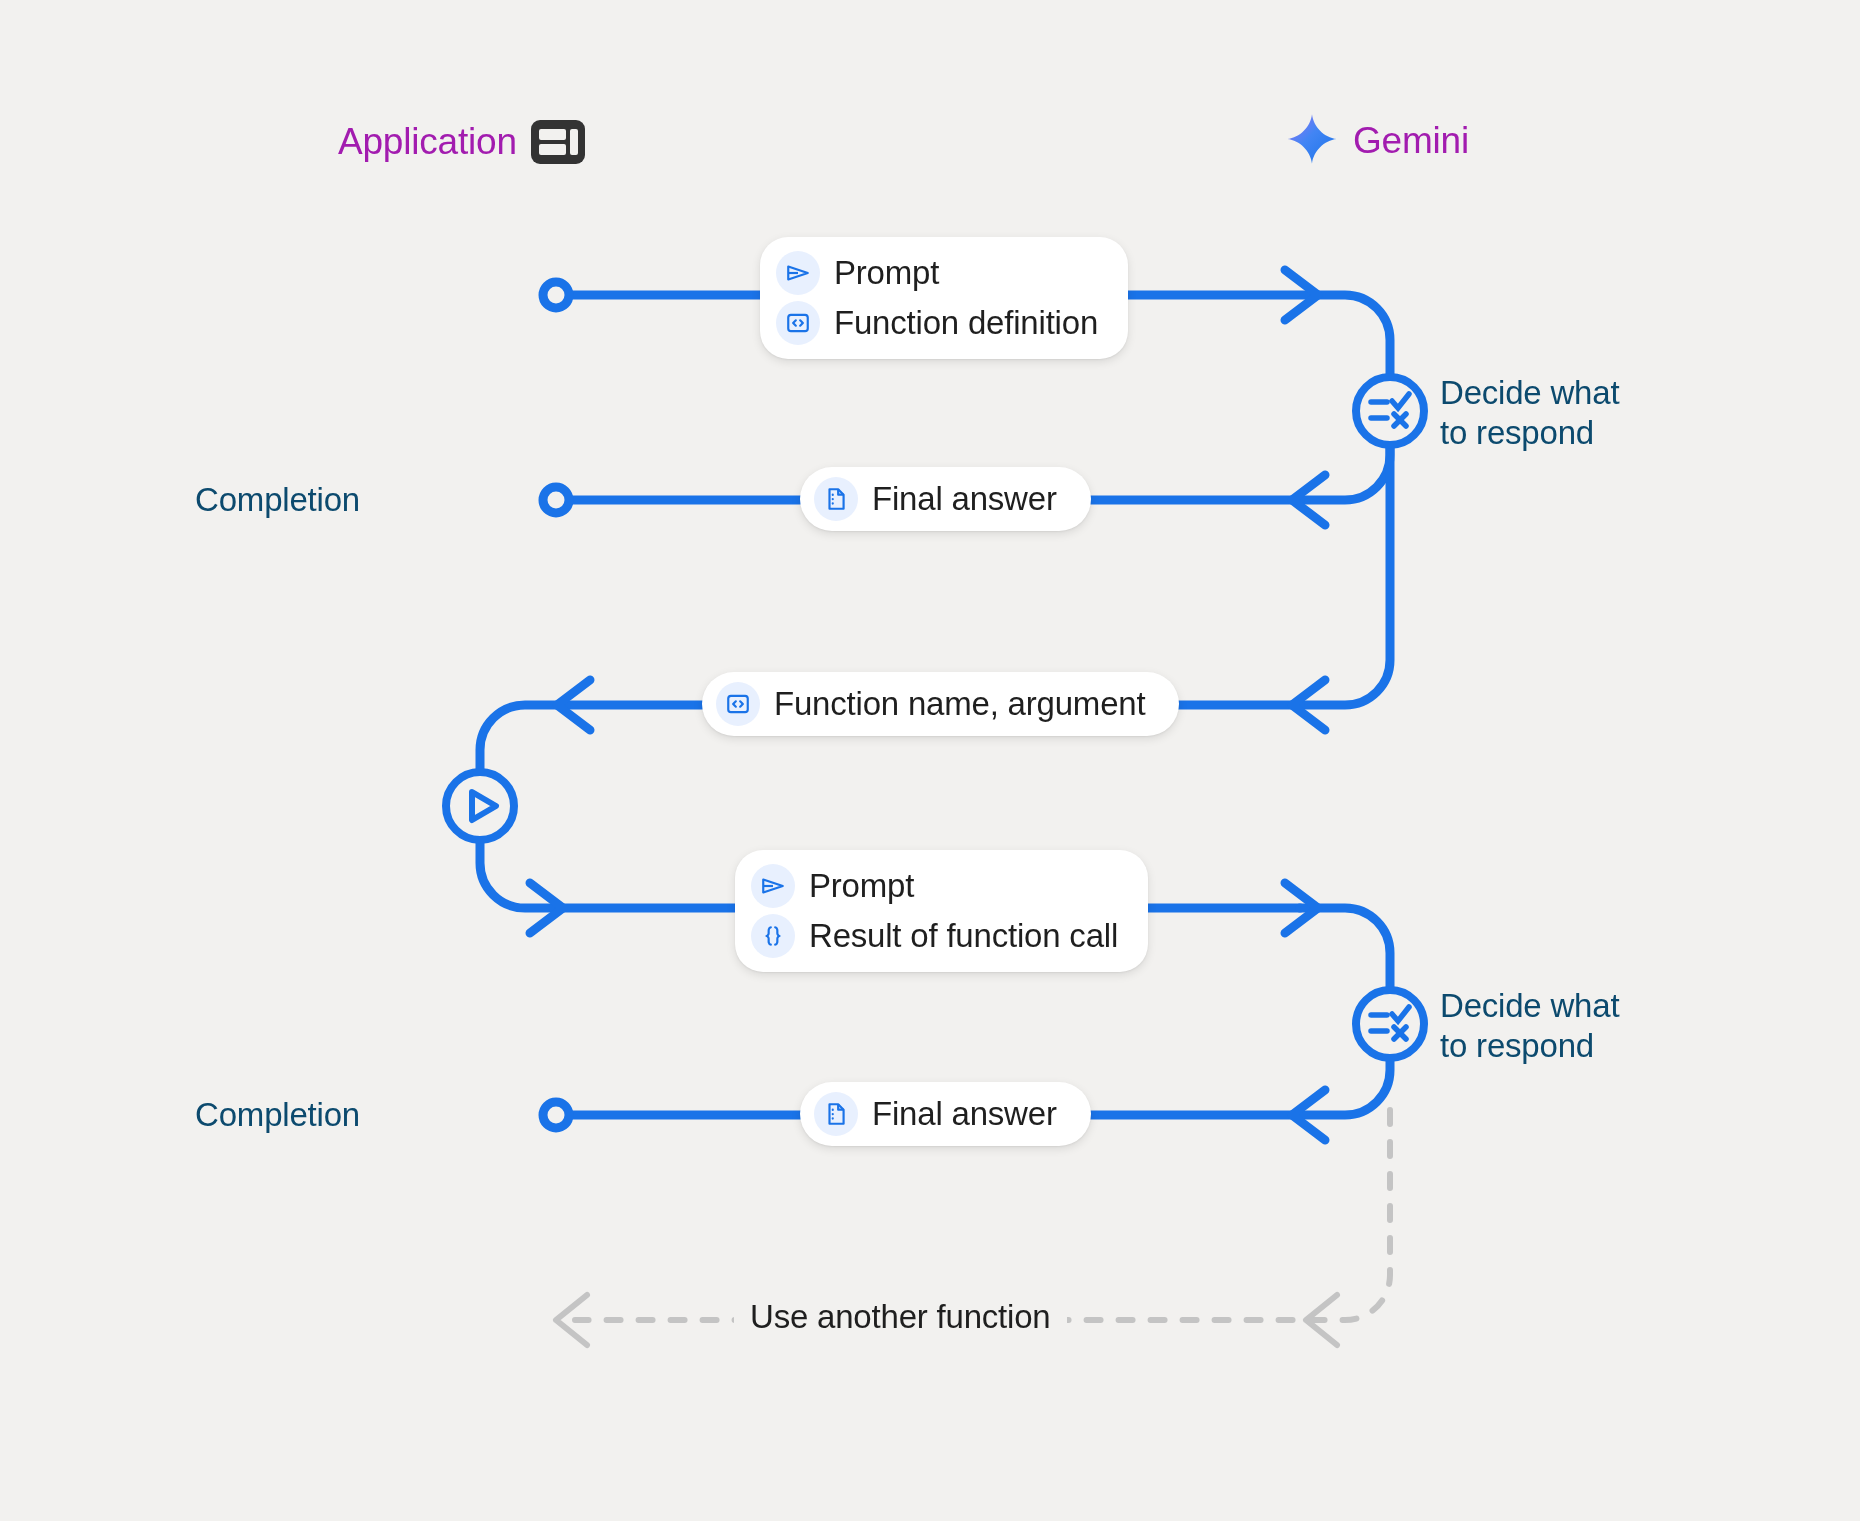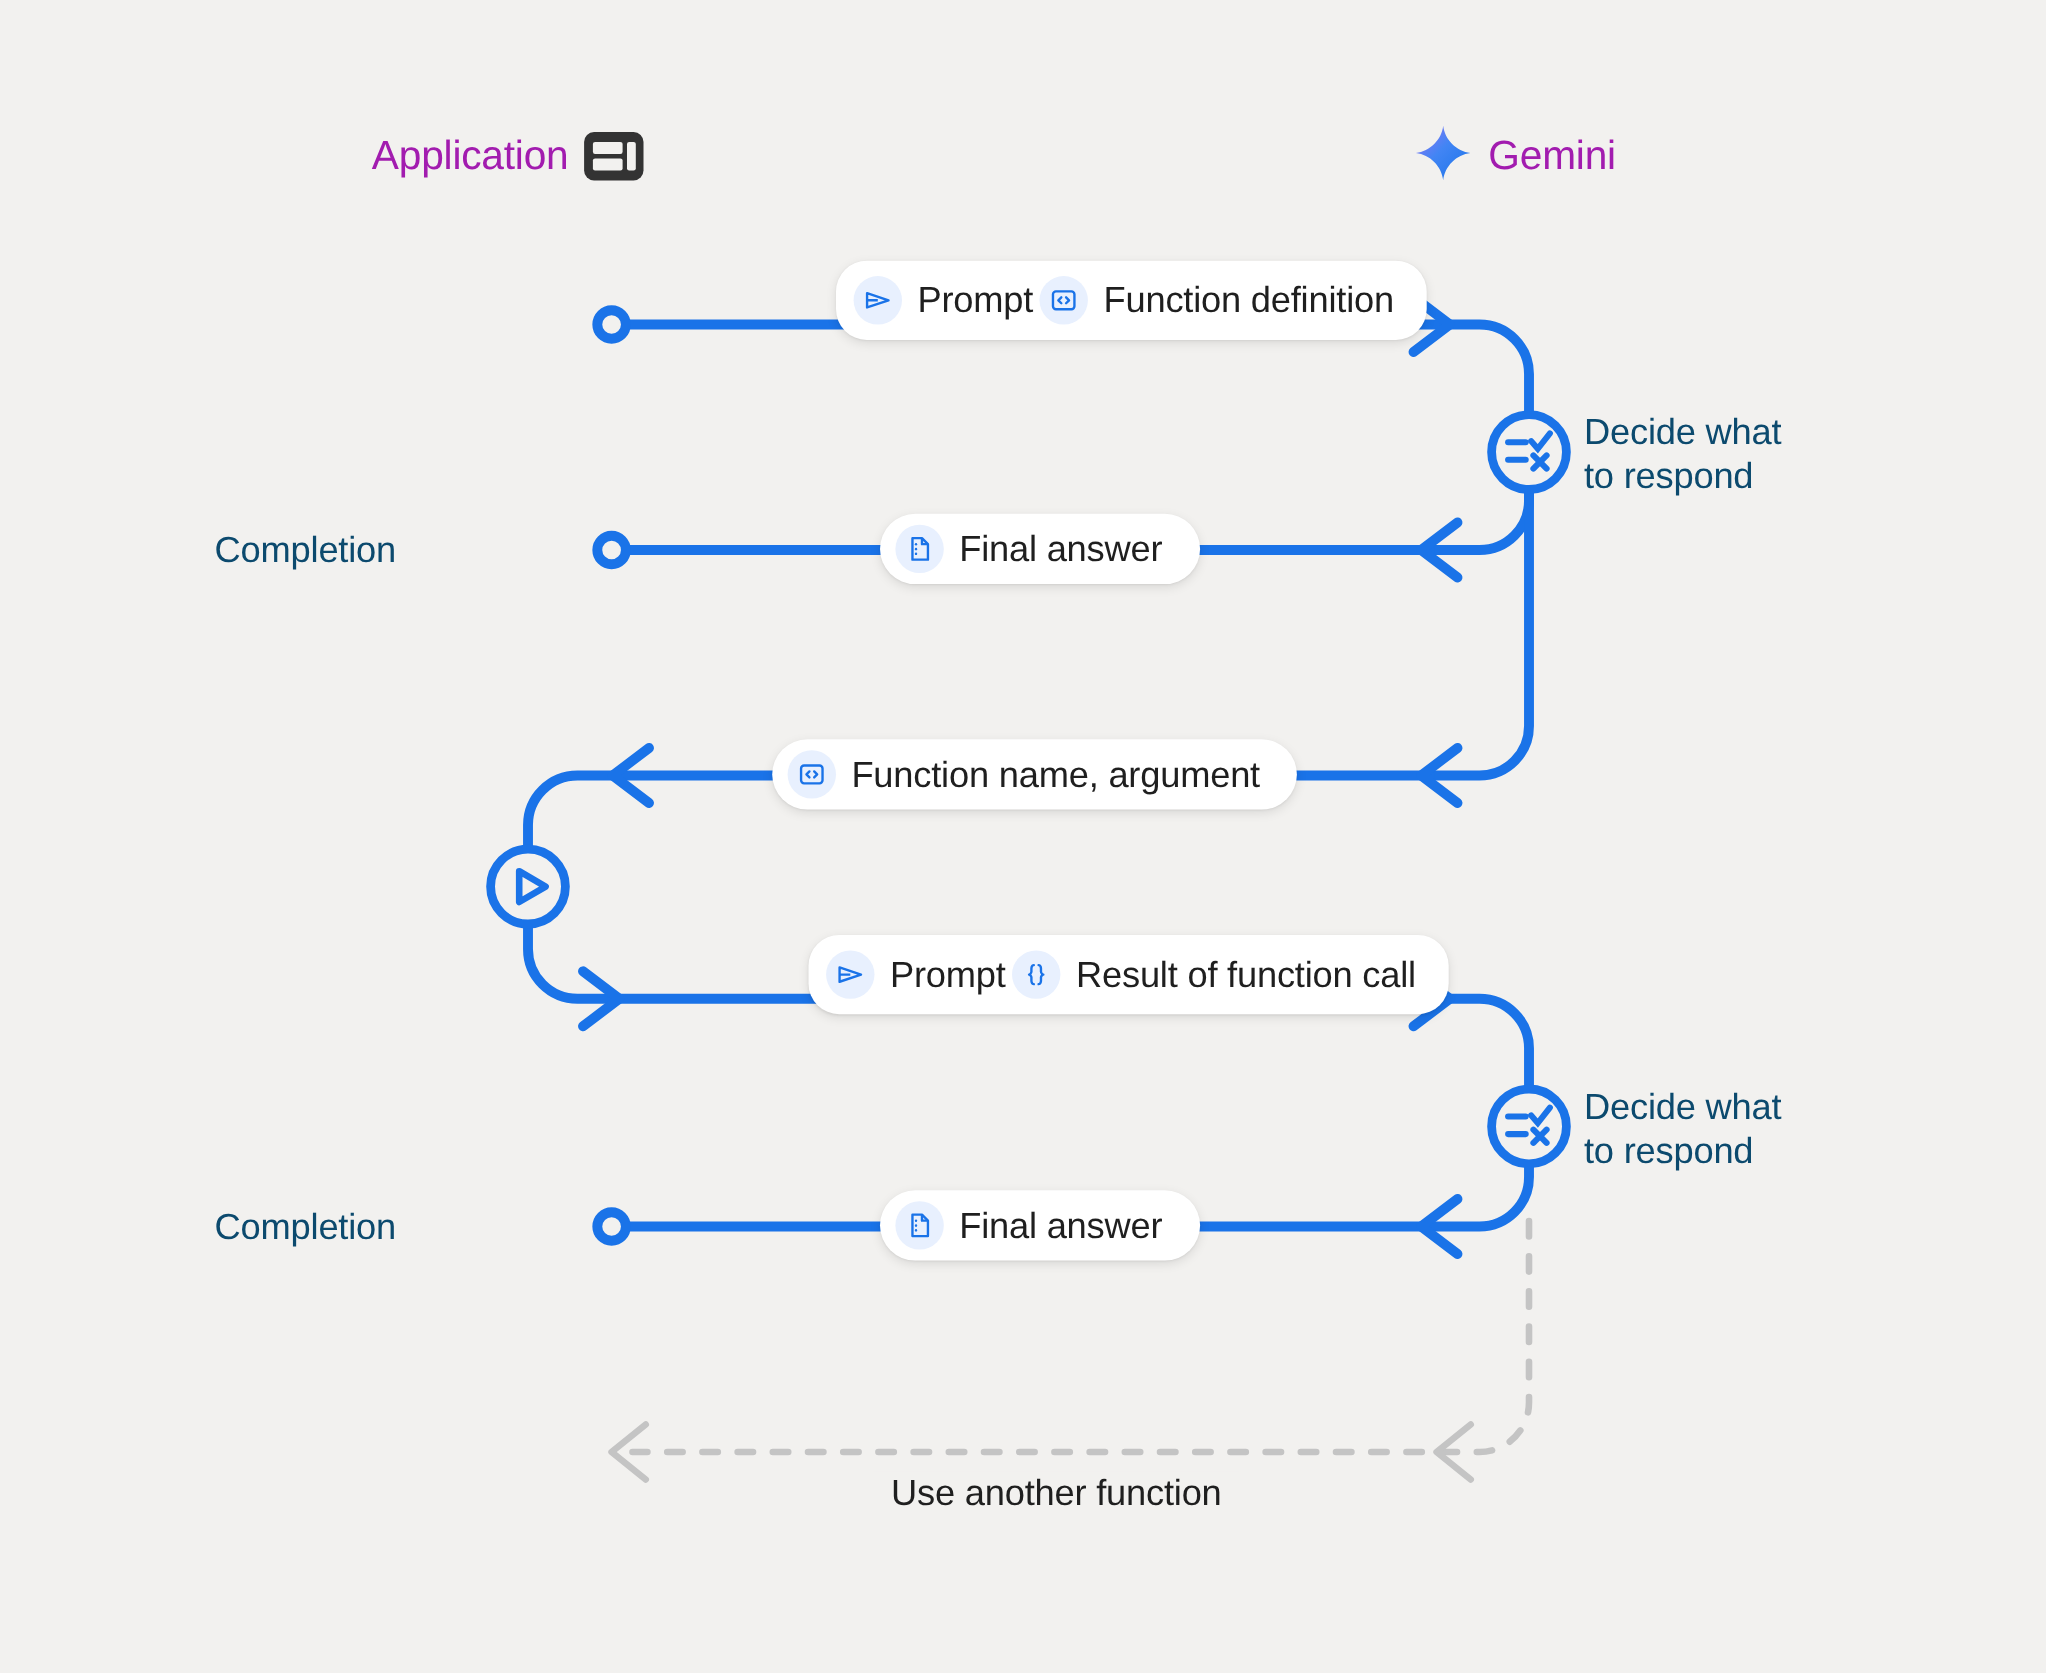--- a/index.html
+++ b/index.html
@@ -24,21 +24,21 @@
   .app-glyph i{position:absolute;background:#f2f1ef;display:block;}
   .app-glyph .b1{left:8px;top:9px;width:27px;height:11px;border-radius:2px;}
   .app-glyph .b2{left:8px;top:24px;width:27px;height:11px;border-radius:2px;}
   .app-glyph .b3{left:39px;top:9px;width:8px;height:26px;border-radius:2px;}
 
   .spark{width:54px;height:54px;flex:0 0 auto;}
 
   
   .card{position:absolute;background:#ffffff;border-radius:28px;
         box-shadow:0 3px 10px rgba(0,0,0,.10),0 1px 2px rgba(0,0,0,.06);
-        padding:14px 30px 14px 16px;display:flex;flex-direction:row;gap:6px;}
+        padding:14px 30px 14px 16px;display:flex;flex-direction:column;gap:6px;}
   .card.single{border-radius:999px;padding:10px 34px 10px 14px;}
   .row{display:flex;align-items:center;gap:14px;}
   .ic{width:44px;height:44px;border-radius:50%;background:#e8f0fe;
       display:flex;align-items:center;justify-content:center;flex:0 0 auto;}
   .ic svg{display:block;}
   .ctext{font-size:33px;color:#1f1f1f;white-space:nowrap;letter-spacing:-.2px;}
 
   
   .slabel{position:absolute;color:#0c4a6e;font-size:33px;line-height:1.22;
           letter-spacing:-.2px;white-space:pre;}
@@ -241,15 +241,15 @@
 
   <div class="slabel" style="left:1440px;top:373px;">Decide what
 to respond</div>
 
 
   <div class="slabel" style="left:1440px;top:986px;">Decide what
 to respond</div>
 
   <div class="slabel right" style="left:120px;top:1095px;width:240px;">Completion</div>
 
-  <div class="dashlabel" style="left:794px;top:1298px;margin-top:40px;">Use another function</div>
+  <div class="dashlabel" style="left:734px;top:1298px;">Use another function</div>
 
 </div>
 
 </body></html>

